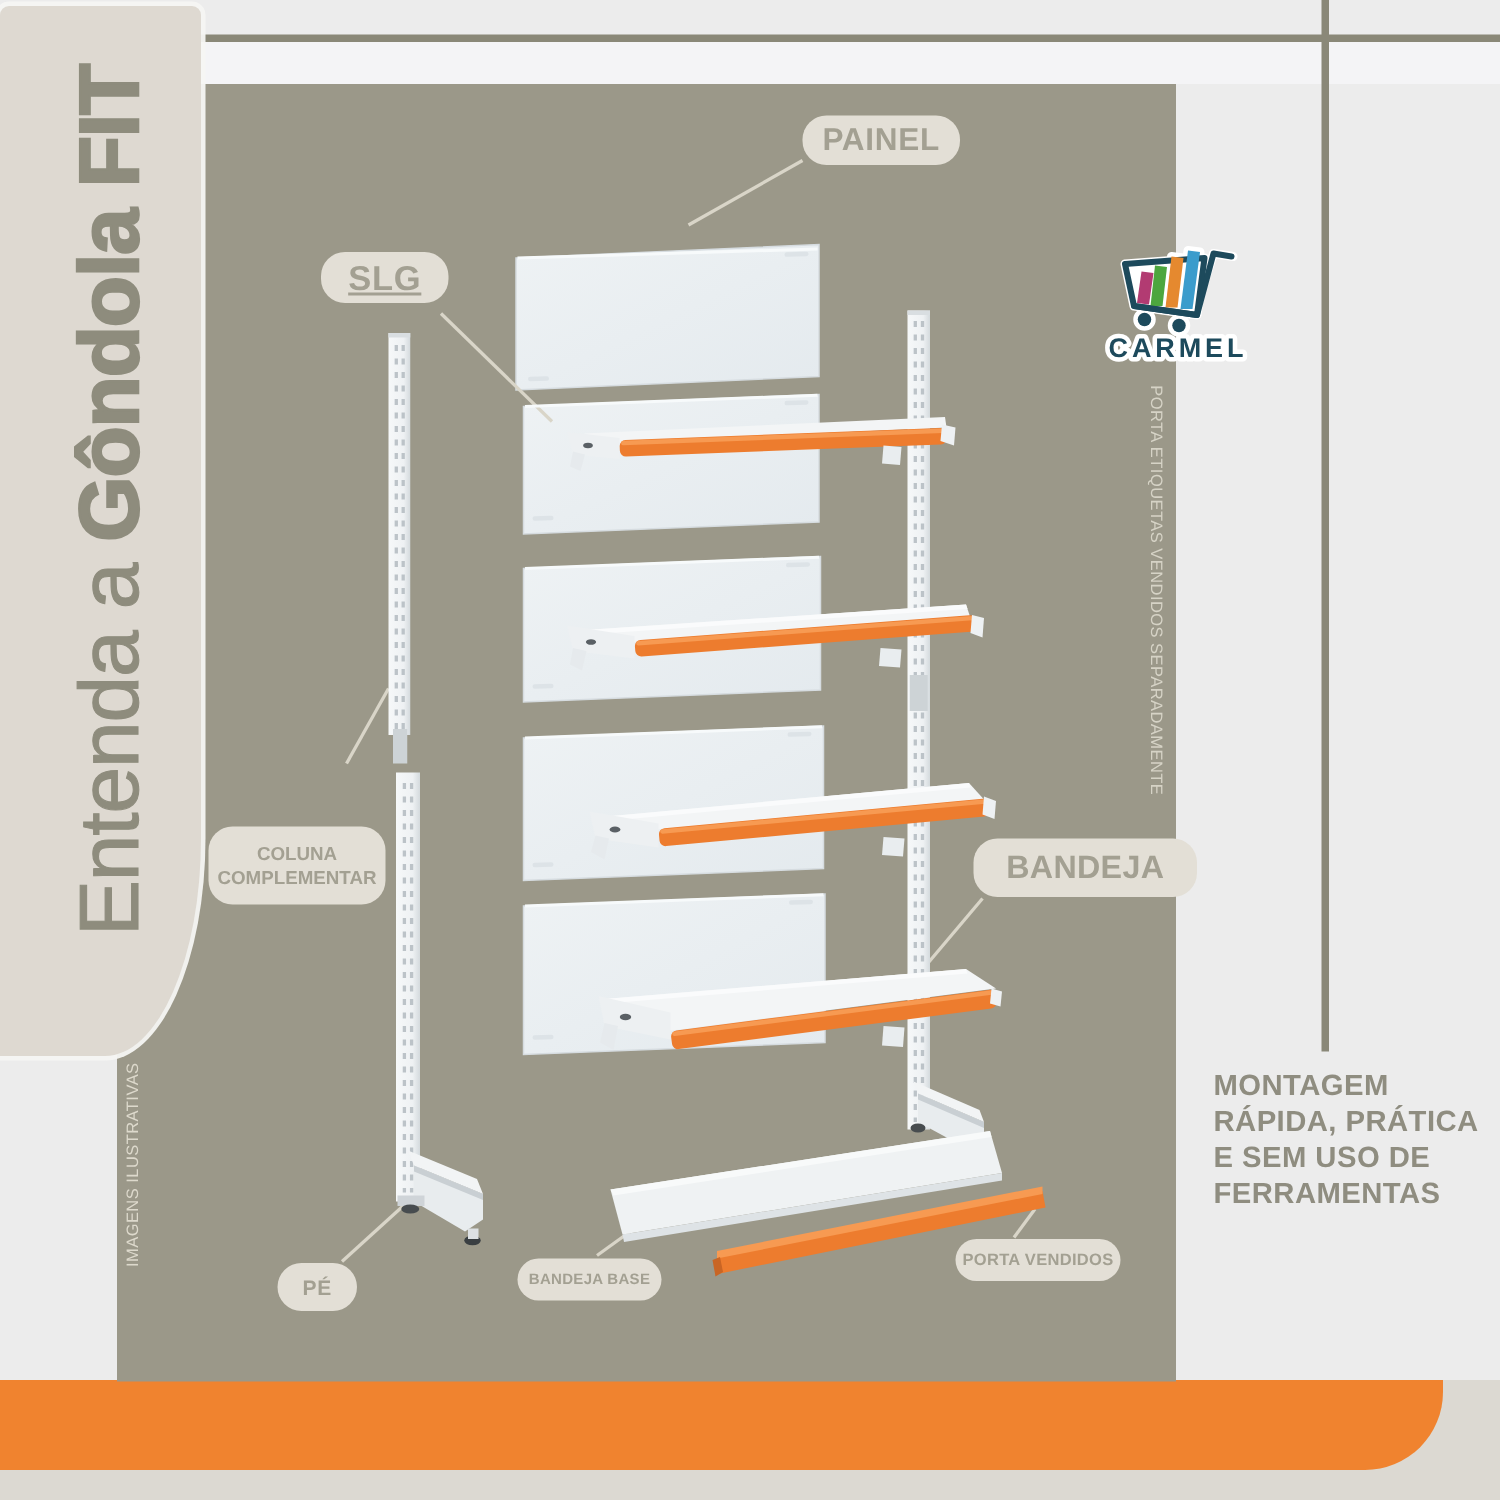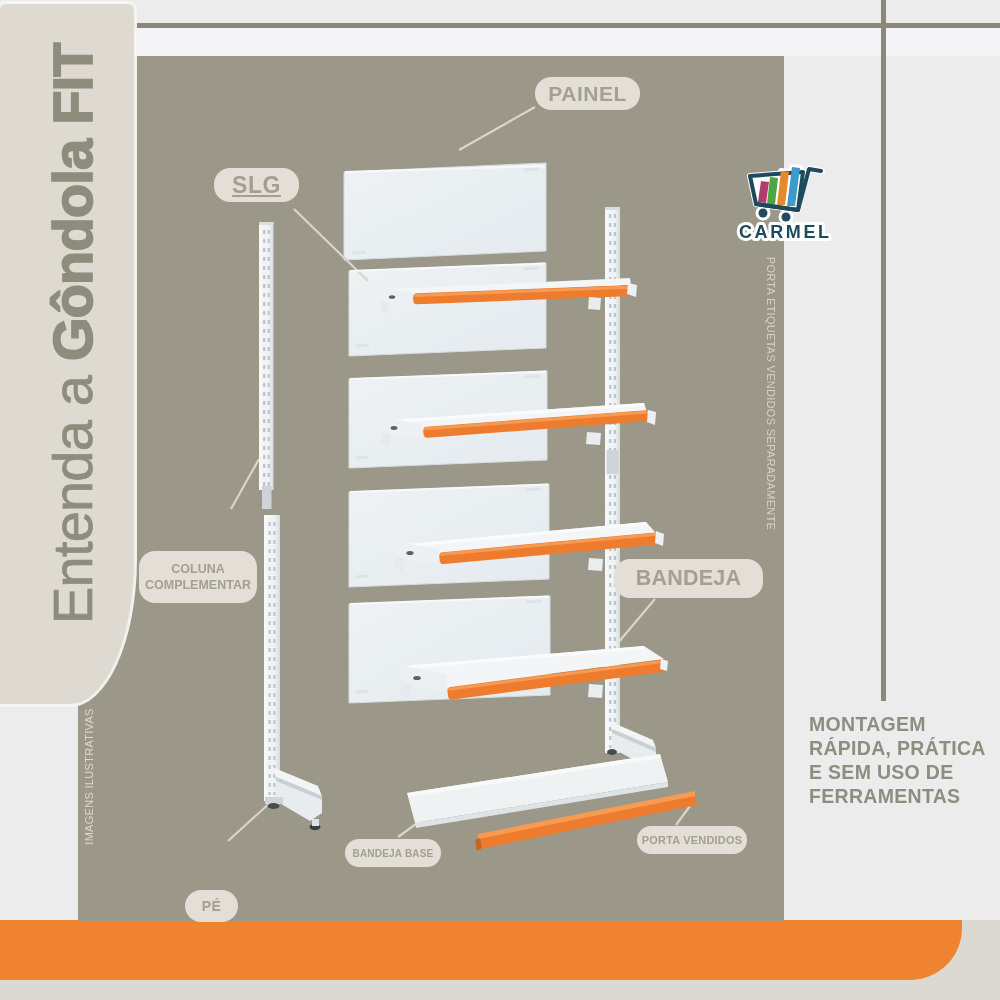--- a/index.html
+++ b/index.html
@@ -35,22 +35,22 @@
   
   #mont{left:809px;top:712px;width:200px;font-size:19.5px;font-weight:bold;
         line-height:24px;color:#8f8d80;letter-spacing:0.3px;}
   
   .pill{position:absolute;background:#e3dfd6;color:#a3a092;font-weight:bold;
         border-radius:16px;display:flex;align-items:center;justify-content:center;
         text-align:center;letter-spacing:0.5px;white-space:nowrap;}
   #p-painel{left:535px;top:77px;width:105px;height:33px;font-size:21px;}
   #p-slg{left:214px;top:168px;width:85px;height:34px;font-size:23px;text-decoration:underline;}
   #p-coluna{left:139px;top:511px;width:118px;height:52px;font-size:12.5px;line-height:16px;letter-spacing:0px;margin-top:40px;}
-  #p-bandeja{left:614px;top:559px;width:149px;height:39px;font-size:21.5px;letter-spacing:0.2px;}
-  #p-pe{left:185px;top:890px;width:53px;height:32px;font-size:14px;}
+  #p-bandeja{left:649px;top:559px;width:149px;height:39px;font-size:21.5px;letter-spacing:0.2px;}
+  #p-pe{left:185px;top:842px;width:53px;height:32px;font-size:14px;}
   #p-bbase{left:345px;top:839px;width:96px;height:28px;font-size:10px;letter-spacing:0.2px;}
   #p-petiq{left:637px;top:826px;width:110px;height:28px;font-size:11px;letter-spacing:0.2px;}
 </style>
 </head>
 <body>
   <div class="abs" id="bottomstrip"></div>
   <div class="abs" id="orangeband"></div>
   <div class="abs" id="whiteband"></div>
   <div class="abs" id="hline"></div>
   <div class="abs" id="vline"></div>

